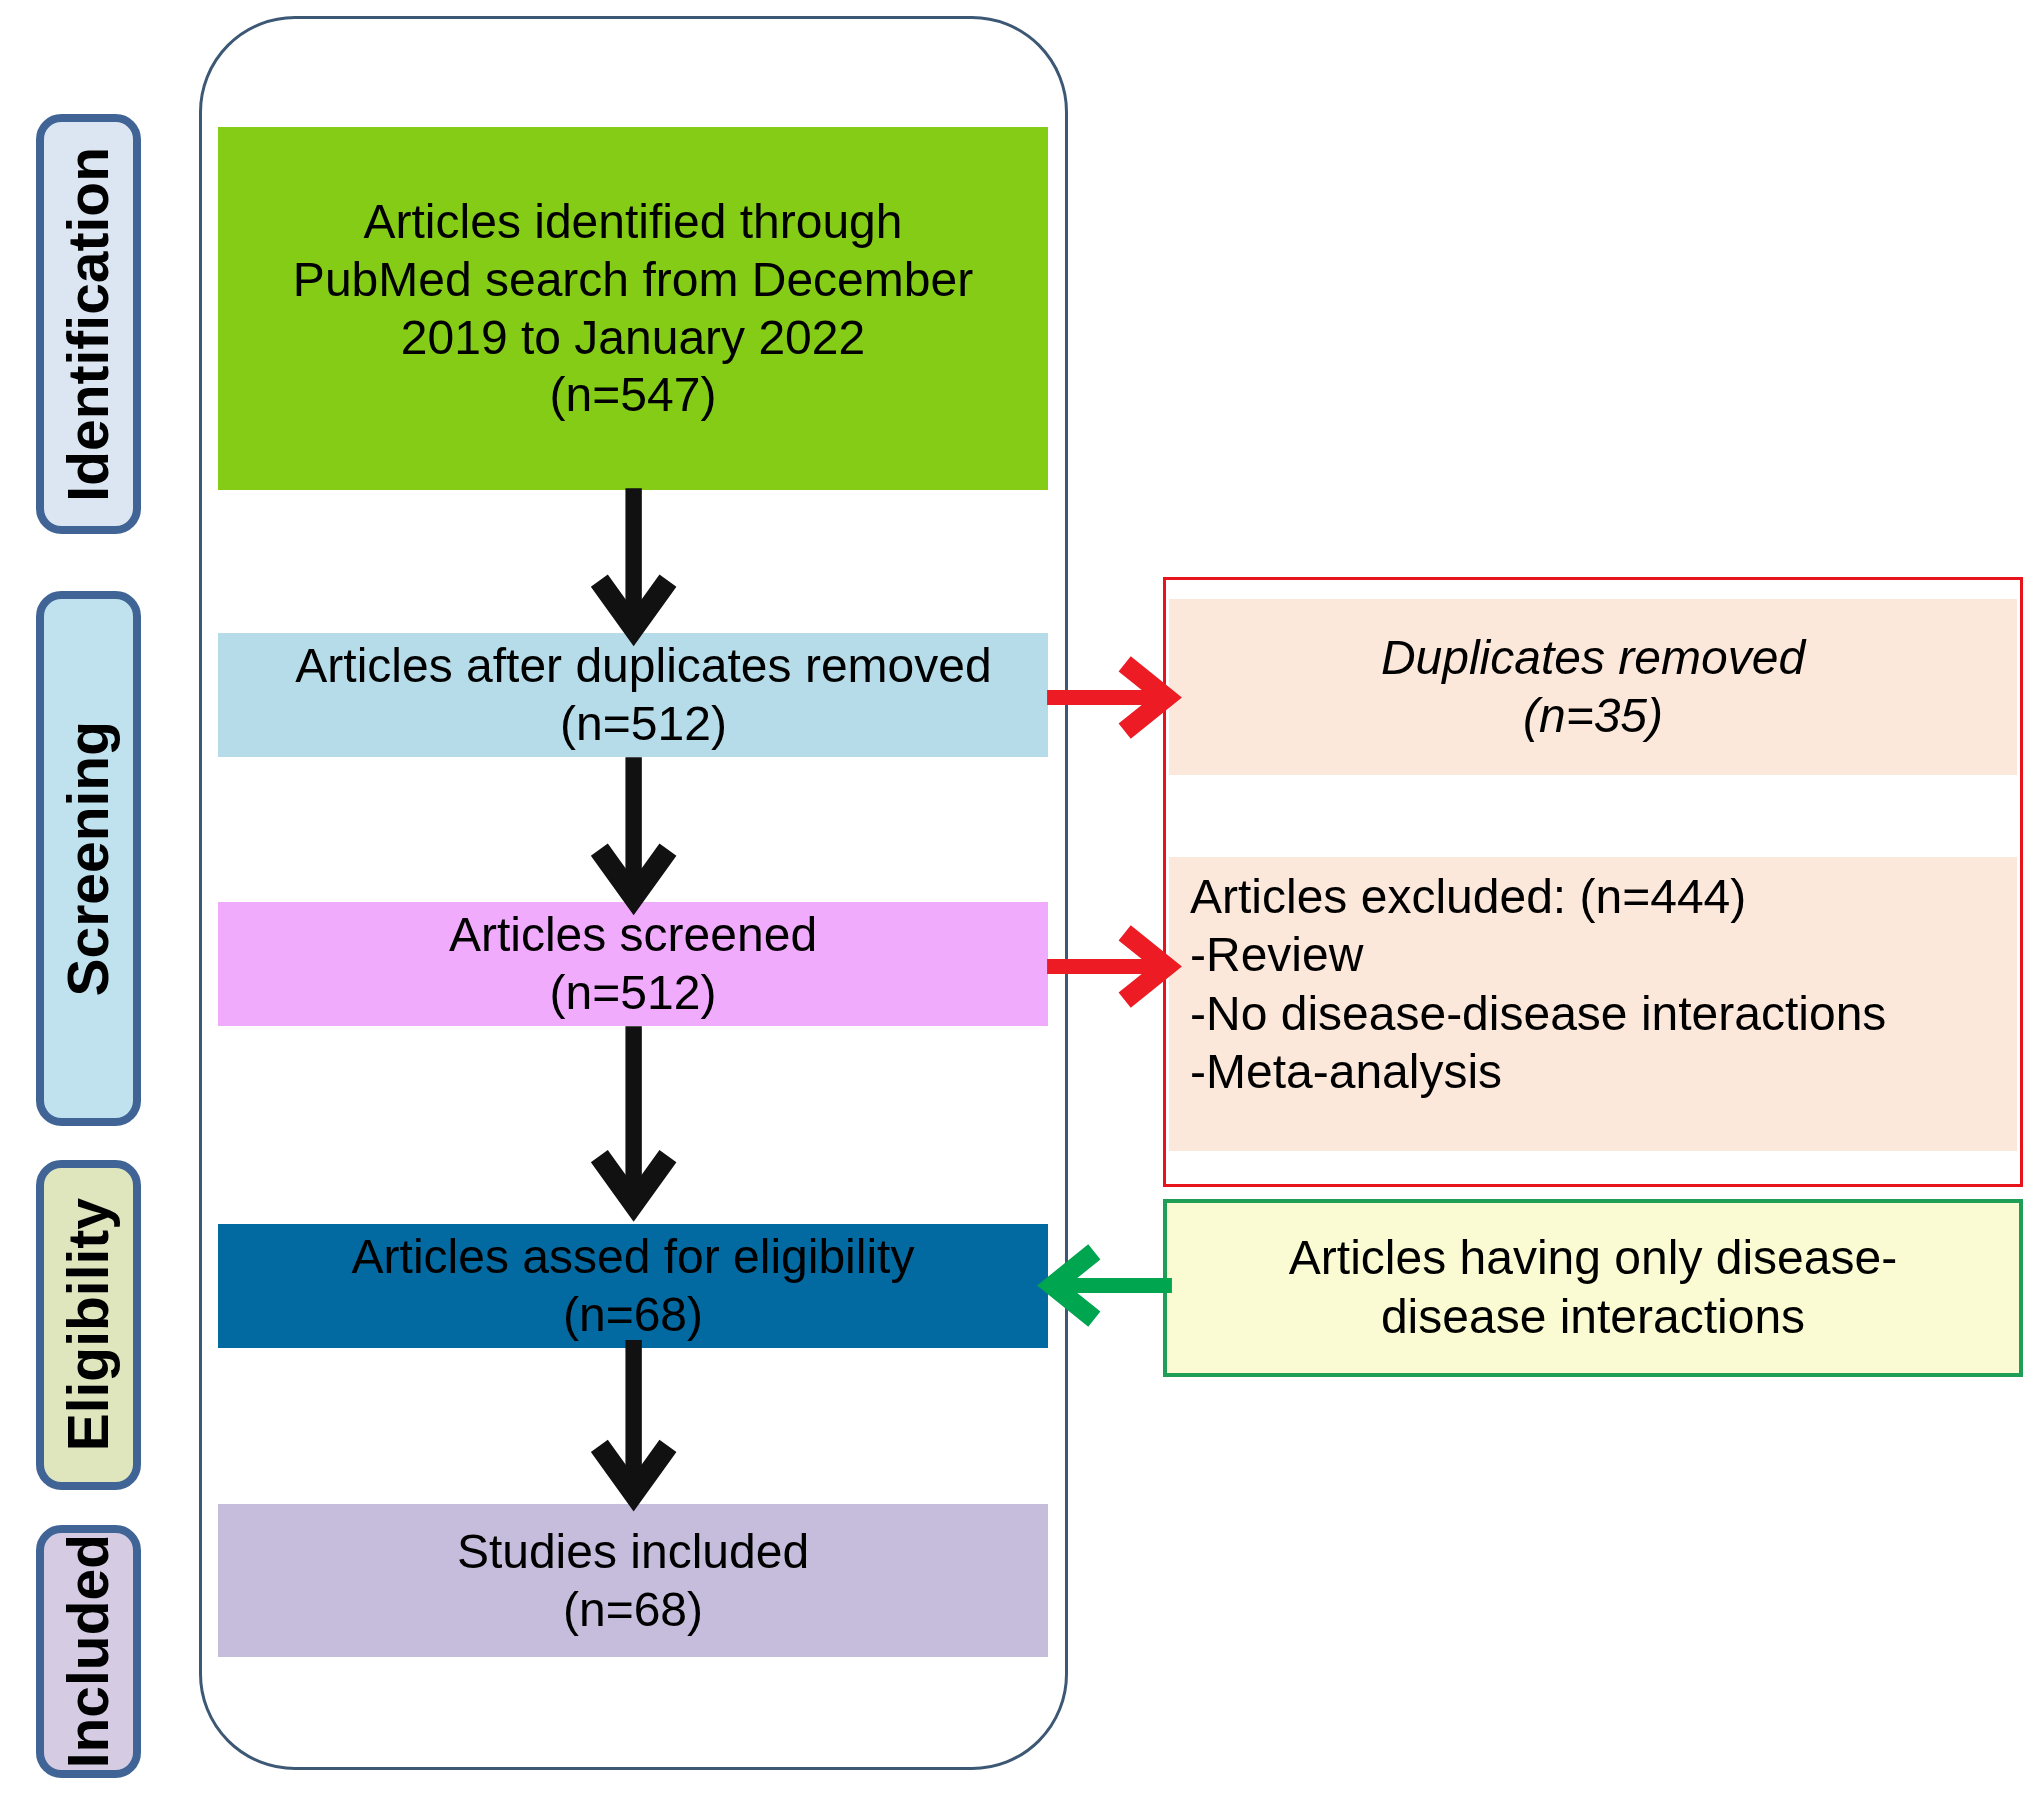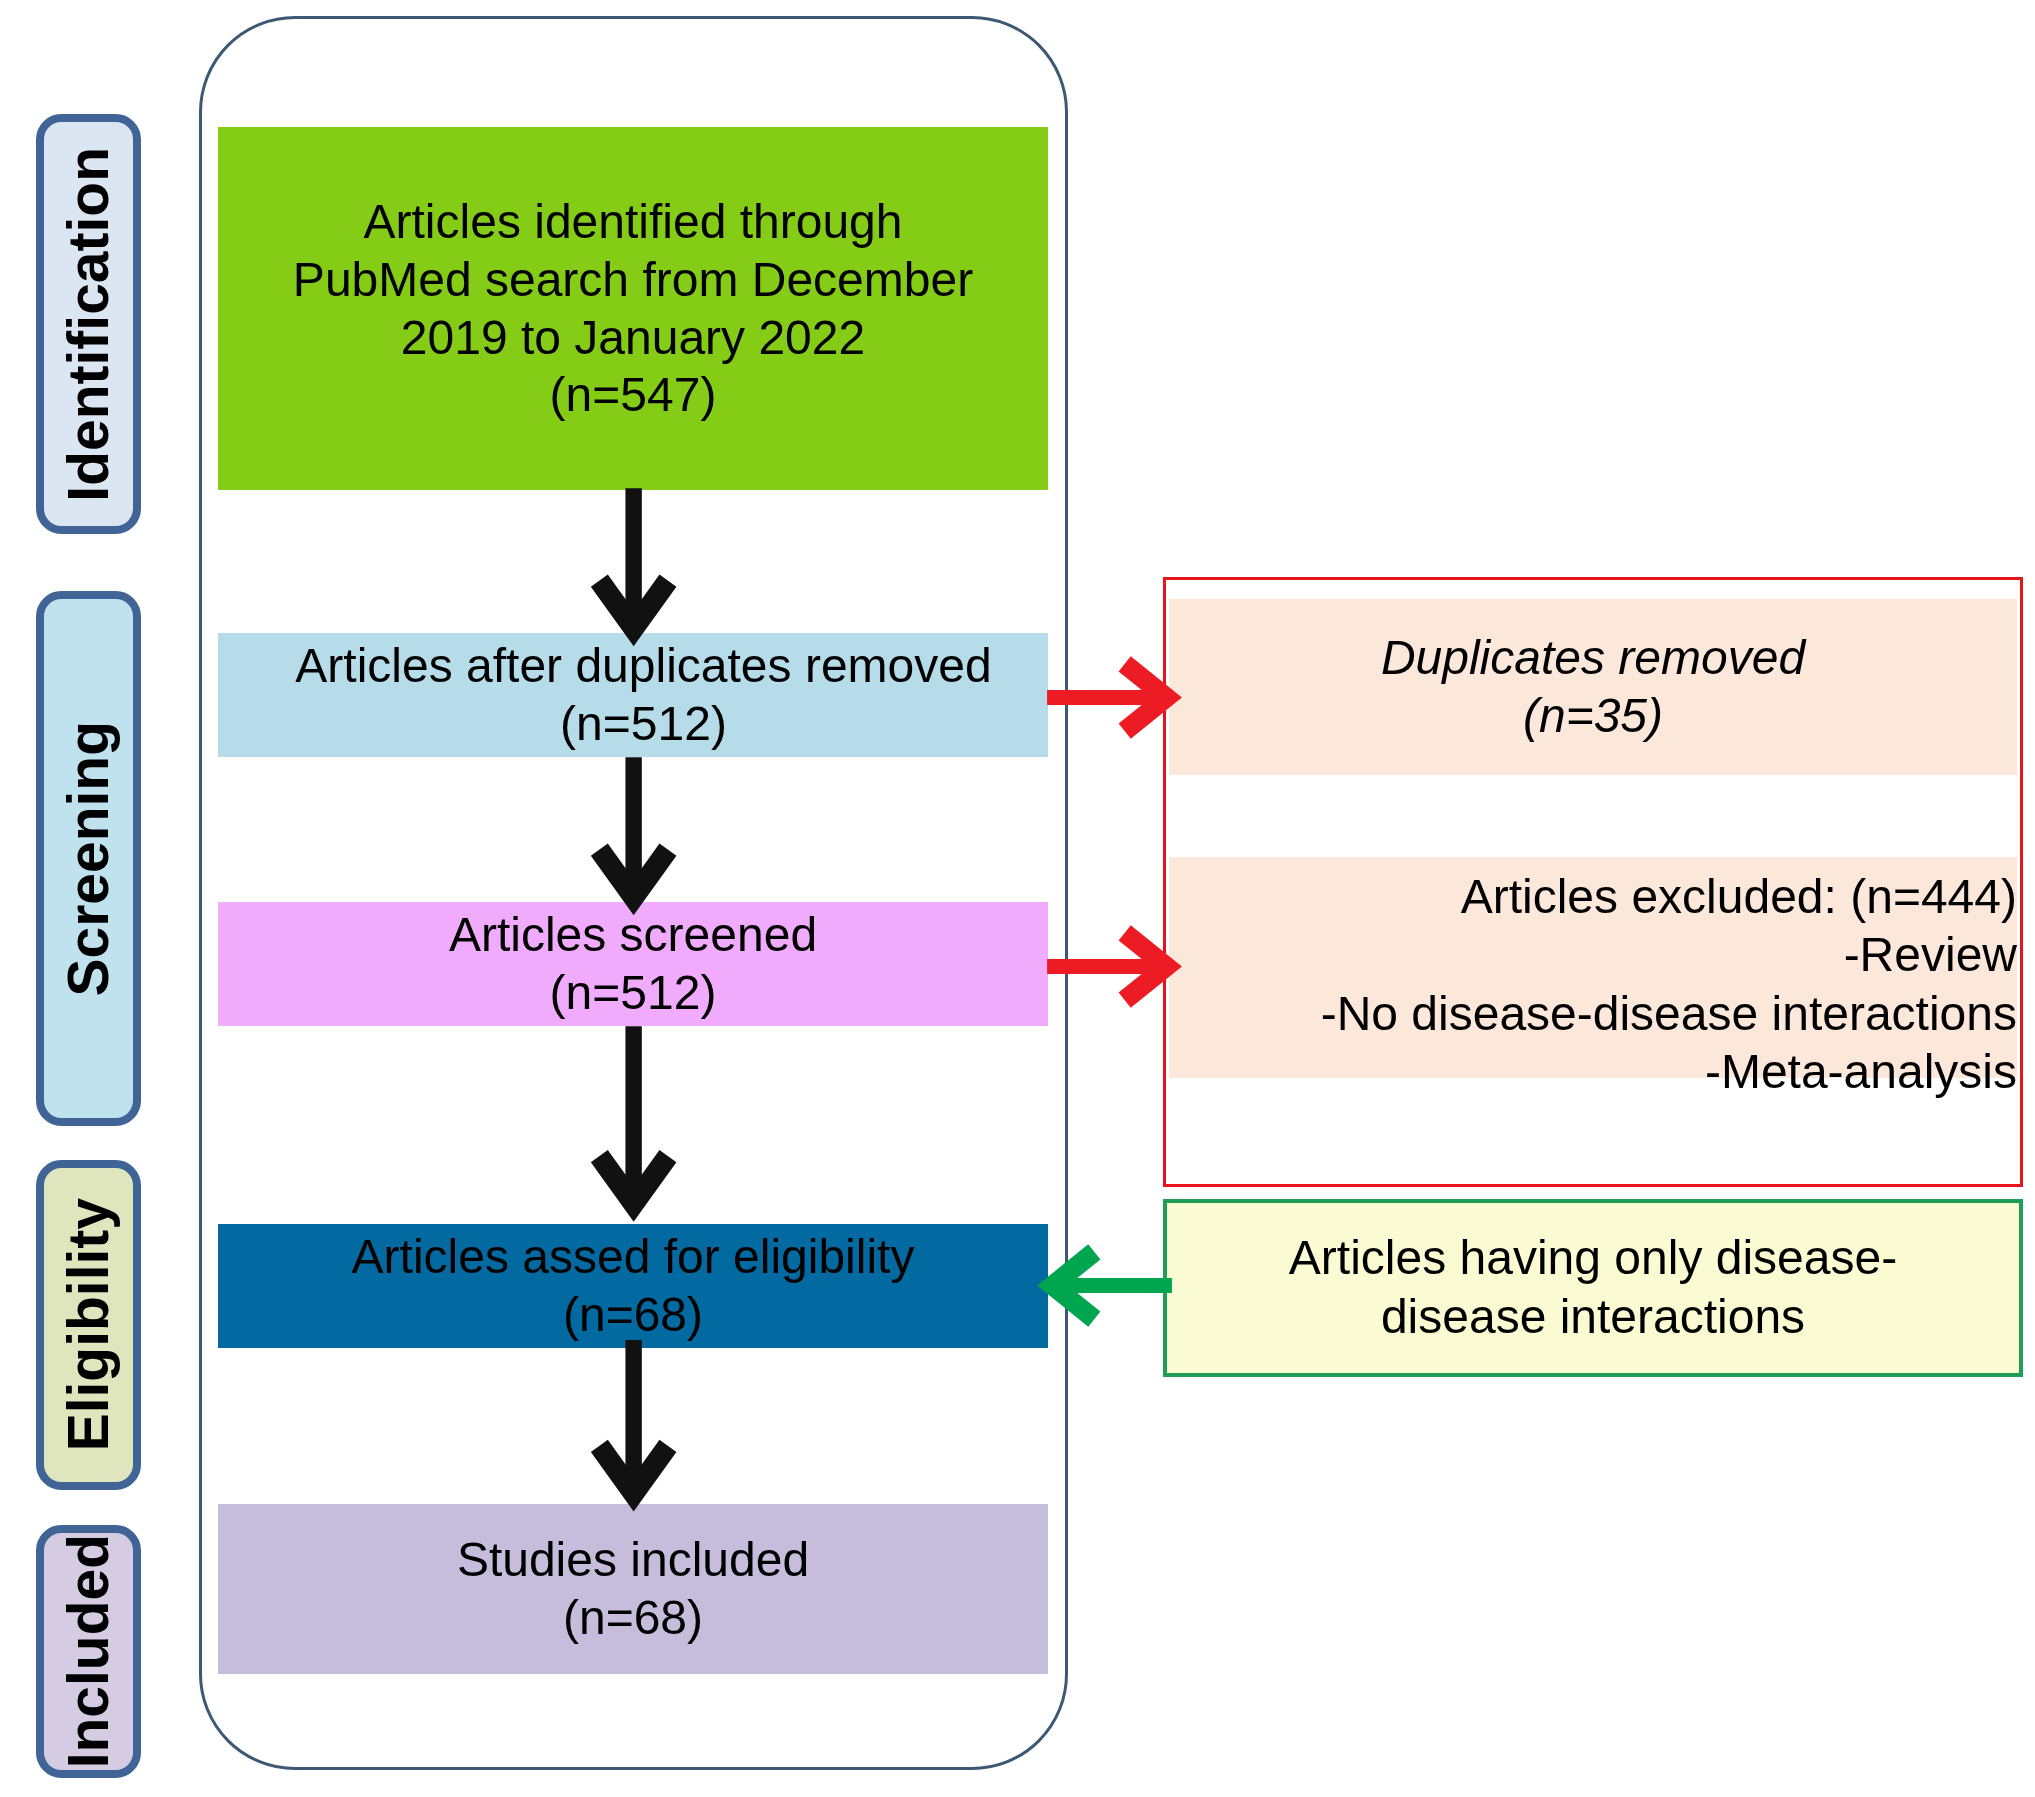--- a/index.html
+++ b/index.html
@@ -72,21 +72,21 @@
     font-size: 48px;
     line-height: 1.20;
     color: #000000;
   }
   .flow-box .line { white-space: nowrap; }
 
   #box-identified { top: 127px;  height: 363px; background: #84cc16; }
   #box-dedup      { top: 633px;  height: 124px; background: #b5dce8; padding-left: 21px; }
   #box-screened   { top: 902px; height: 124px; background: #f0abfc; }
   #box-eligible   { top: 1224px; height: 124px; background: #0369a1; }
-  #box-included   { top: 1504px; height: 170px; background: #c6bddc; }
+  #box-included   { top: 1504px; height: 153px; background: #c6bddc; }
 
   
   #excluded-panel {
     position: absolute;
     left: 1163px;
     top: 577px;
     width: 860px;
     height: 610px;
     border: 3.7px solid #e8141b;
     box-sizing: border-box;
@@ -107,25 +107,25 @@
     height: 176px;
     display: flex;
     flex-direction: column;
     align-items: center;
     justify-content: center;
     text-align: center;
     font-style: italic;
   }
   #sub-excluded {
     top: 277px;
-    height: 221px;
+    height: 294px;
     padding: 10.5px 0 0 21px;
     display: flex;
     flex-direction: column;
-    align-items: flex-end;
+    align-items: flex-start;
     justify-content: flex-start;
     text-align: left;
   }
 
   
   #onlydd-panel {
     position: absolute;
     left: 1163px;
     top: 1199px;
     width: 860px;

